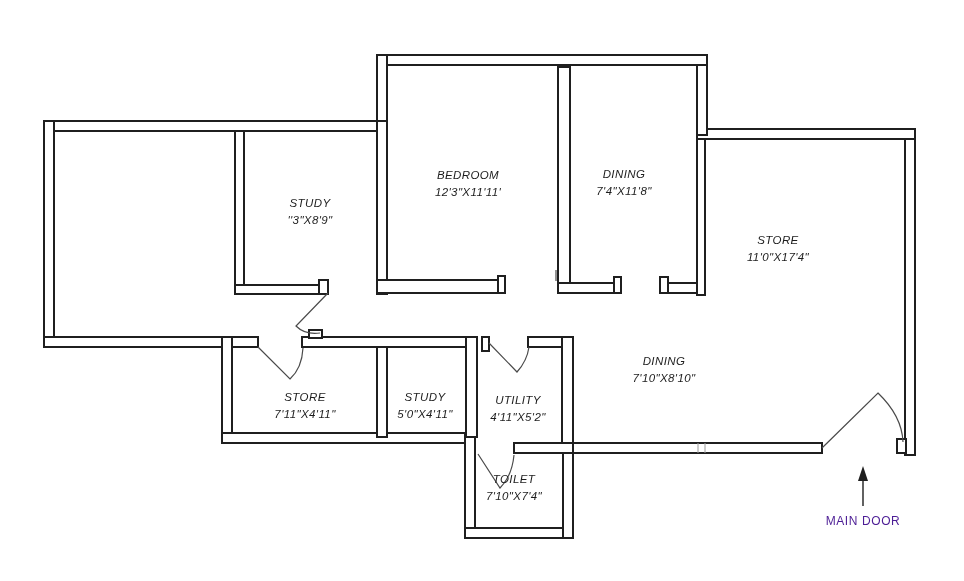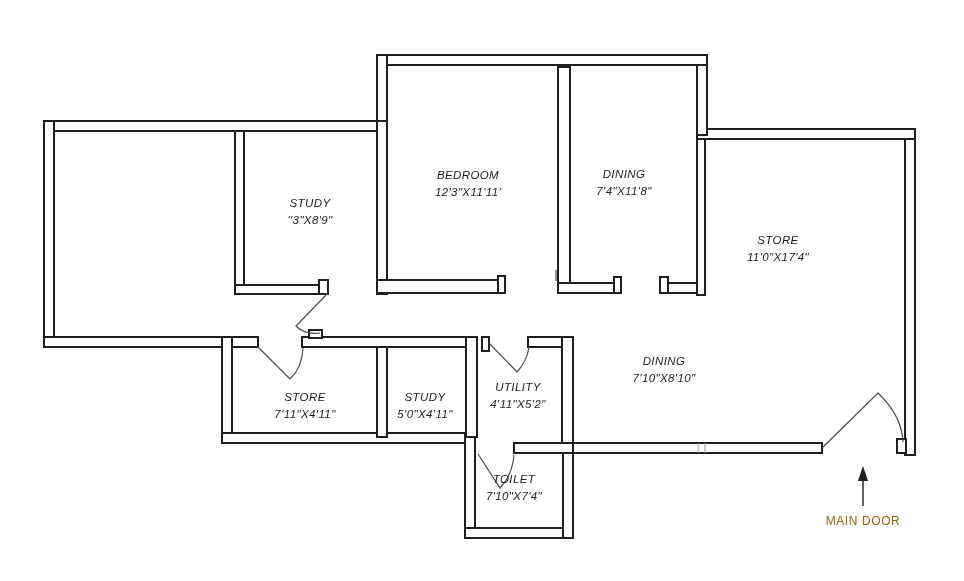--- a/index.html
+++ b/index.html
@@ -27,21 +27,21 @@
     color: #1c1c1c;
     font-size: 11.5px;
     letter-spacing: 0.4px;
     line-height: 17px;
     white-space: nowrap;
   }
   .room-label .rn, .room-label .rd { white-space: nowrap; font-style: italic; }
   .annotation-label {
     position: absolute;
     transform: translate(-50%, -50%);
-    color: #a16207;
+    color: #4c1d95;
     font-size: 12px;
     letter-spacing: 0.6px;
     white-space: nowrap;
   }
 </style>
 </head>
 <body>
 
 <div class="canvas">
 
@@ -143,21 +143,21 @@
   <div class="room-label" style="left:305px; top:406px;">
     <div class="rn">STORE</div>
     <div class="rd">7'11"X4'11"</div>
   </div>
 
   <div class="room-label" style="left:425px; top:406px;">
     <div class="rn">STUDY</div>
     <div class="rd">5'0"X4'11"</div>
   </div>
 
-  <div class="room-label" style="left:518px; top:396px;">
+  <div class="room-label" style="left:518px; top:409px;">
     <div class="rn">UTILITY</div>
     <div class="rd">4'11"X5'2"</div>
   </div>
 
   <div class="room-label" style="left:514px; top:488px;">
     <div class="rn">TOILET</div>
     <div class="rd">7'10"X7'4"</div>
   </div>
 
   <div class="annotation-label" style="left:863px; top:521px;">MAIN DOOR</div>

